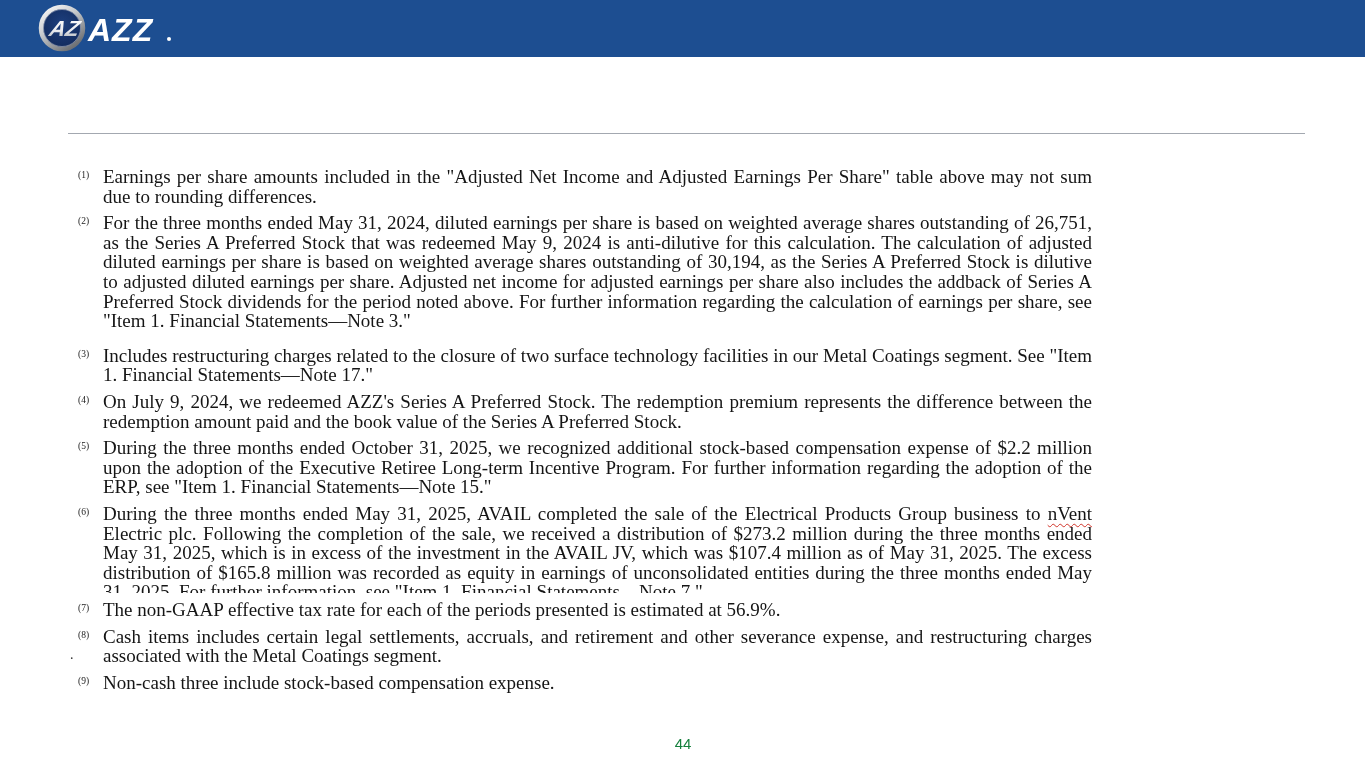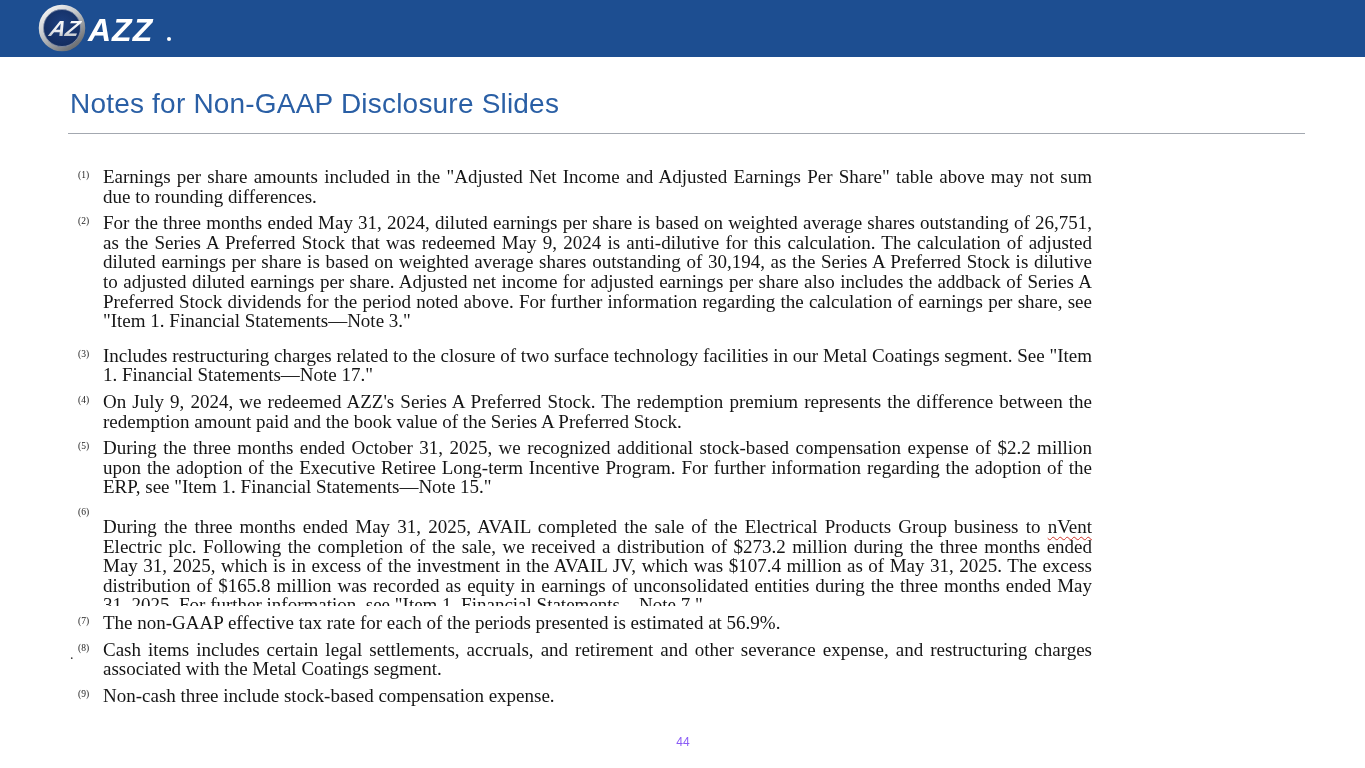--- a/index.html
+++ b/index.html
@@ -75,21 +75,20 @@
     flex: 1 1 auto;
     font-family: "Liberation Serif", serif;
     font-size: 19px;
     line-height: 19.6px;
     text-align: justify;
     color: #151515;
   }
   .note.clipped .note-text {
     max-height: 89px;   
     overflow: hidden;
-    margin-top: 13px;
   }
   .squiggle {
     text-decoration: underline;
     text-decoration-style: wavy;
     text-decoration-color: #d1342a;
     text-decoration-thickness: 1px;
     text-underline-offset: 3px;
   }
 
   .stray-period {
@@ -100,22 +99,22 @@
     font-size: 14px;
     color: #333;
   }
 
   .page-number {
     position: absolute;
     left: 633px;
     top: 735px;
     width: 100px;
     text-align: center;
-    font-size: 12px;
-    color: #8b5cf6;
+    font-size: 15px;
+    color: #15803d;
   }
 </style>
 </head>
 <body>
 
 <div class="slide">
 
   <div class="header-bar">
     <div class="logo-wrap">
       <svg width="140" height="51" viewBox="0 0 140 51">
@@ -137,21 +136,20 @@
         </defs>
         <circle cx="26" cy="25" r="21" fill="url(#navy)" stroke="url(#ring)" stroke-width="4.5"></circle>
         <circle cx="26" cy="25" r="18.5" fill="none" stroke="#d8dbe0" stroke-width="0.8" opacity="0.55"></circle>
         <text x="0" y="0" transform="translate(27,33) skewX(-14)" text-anchor="middle" font-family="Liberation Sans, sans-serif" font-size="22" font-weight="bold" font-style="italic" fill="url(#silver)">AZ</text>
         <text x="52" y="38" font-family="Liberation Sans, sans-serif" font-size="32" font-weight="bold" font-style="italic" fill="#ffffff" letter-spacing="1">AZZ</text>
         <circle cx="133" cy="36" r="2" fill="#ffffff"></circle>
       </svg>
     </div>
   </div>
 
-  <div class="slide-title">Notes for Non-GAAP Disclosure Slides</div>
   <div class="title-divider"></div>
 
   <div class="notes-list">
       <div class="note">
         <span class="marker">(1)</span>
         <div class="note-text">Earnings per share amounts included in the "Adjusted Net Income and Adjusted Earnings Per Share" table above may not sum due to rounding differences.</div>
       </div>
       <div class="note extra-gap">
         <span class="marker">(2)</span>
         <div class="note-text">For the three months ended May 31, 2024, diluted earnings per share is based on weighted average shares outstanding of 26,751, as the Series A Preferred Stock that was redeemed May 9, 2024 is anti-dilutive for this calculation.  The calculation of adjusted diluted earnings per share is based on weighted average shares outstanding of 30,194, as the Series A Preferred Stock is dilutive to adjusted diluted earnings per share.  Adjusted net income for adjusted earnings per share also includes the addback of Series A  Preferred Stock dividends for the period noted above.  For further information regarding the calculation of earnings per share, see "Item 1. Financial Statements—Note 3."</div>

